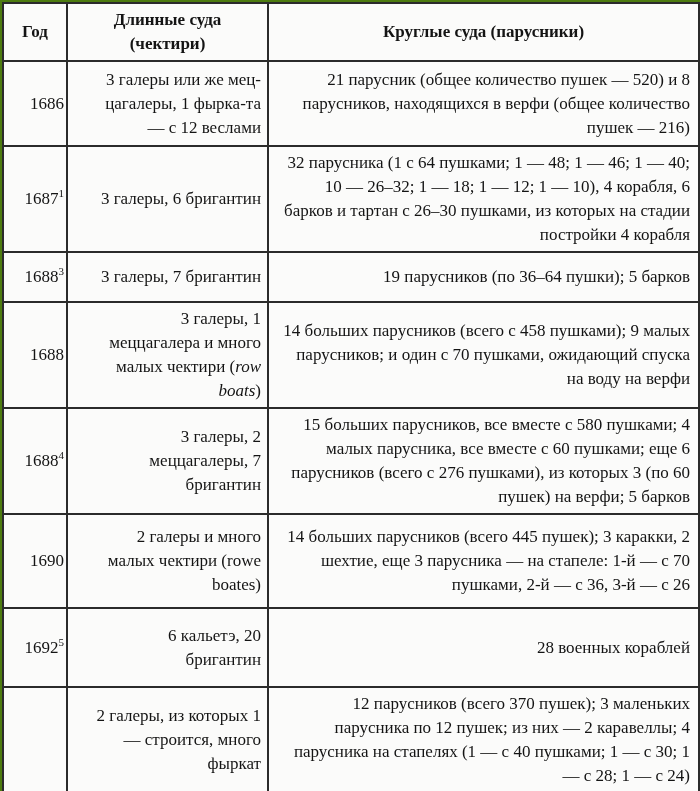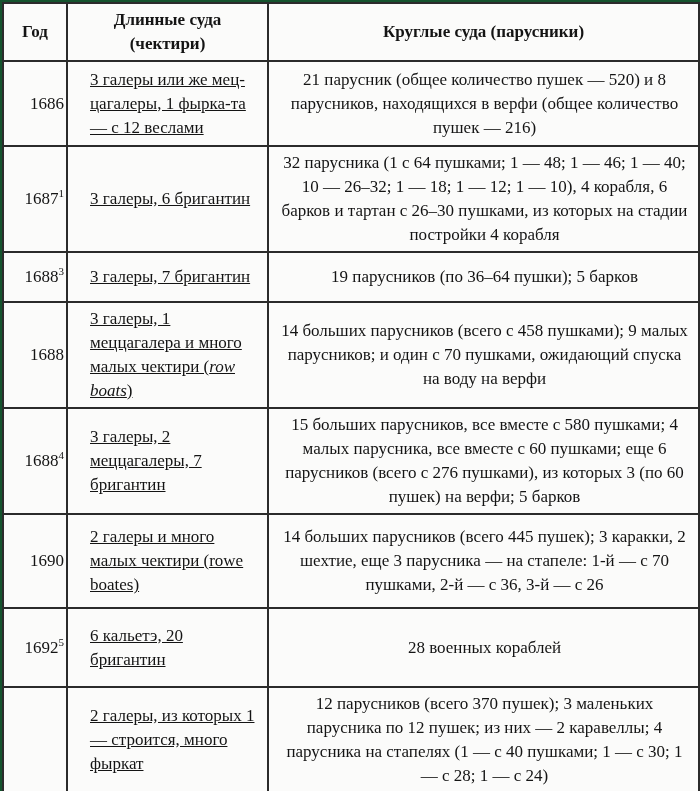--- a/index.html
+++ b/index.html
@@ -8,21 +8,21 @@
     background: #f6f6f4;
     width: 700px;
     font-family: "Liberation Serif", "DejaVu Serif", serif;
     color: #141414;
   }
   .scan-page {
     width: 700px;
     height: 791px;
     box-sizing: border-box;
     padding: 2px 2px;
-    background: #14532d;
+    background: #4d7c0f;
   }
   table.ships-table {
     border-collapse: collapse;
     table-layout: fixed;
     width: 696px;
     background: #fbfbfa;
   }
   table.ships-table th,
   table.ships-table td {
     border: 2px solid #2b2b2b;
@@ -40,22 +40,22 @@
     font-weight: bold;
     text-align: center;
     padding: 4px 6px;
     height: 43px;
   }
   td.year-cell {
     text-align: right;
     padding: 2px 2px;
     white-space: nowrap;
   }
-  td.long-cell  { text-align: left; padding: 4px 6px 4px 22px; text-decoration: underline; }
-  td.round-cell { text-align: center; padding: 4px 8px 4px 10px; }
+  td.long-cell  { text-align: right; padding: 4px 6px 4px 22px; }
+  td.round-cell { text-align: right; padding: 4px 8px 4px 10px; }
 
   sup.fn {
     font-size: 11px;
     line-height: 0;
     vertical-align: super;
   }
   .seg-italic { font-style: italic; }
 
   
   tbody tr:nth-child(1)  { height: 85px; }

